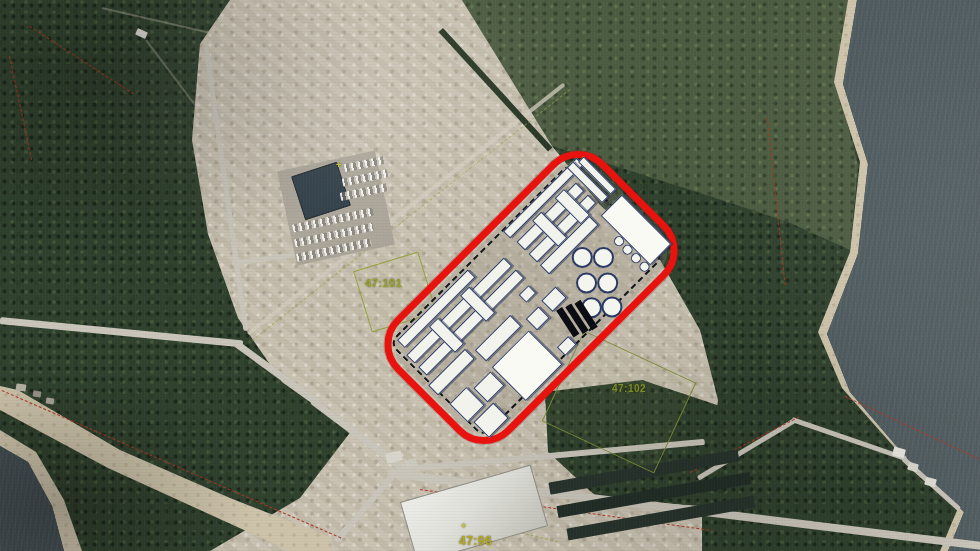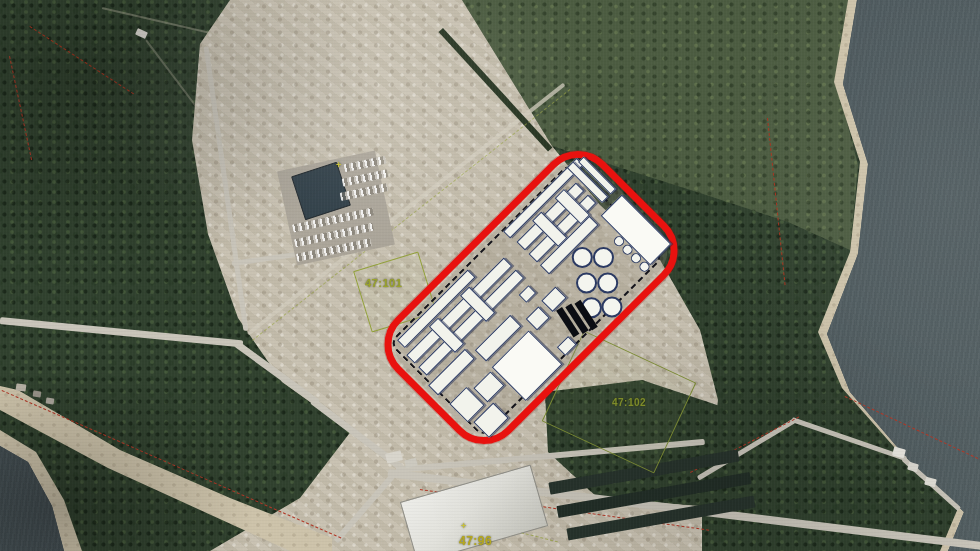--- a/index.html
+++ b/index.html
@@ -186,18 +186,18 @@
         <div class="tank small" style="left: 238px; top: 104px; width: 10px; height: 10px;"></div>
         <div class="tank small" style="left: 238px; top: 116px; width: 10px; height: 10px;"></div>
         <div class="tank small" style="left: 238px; top: 128px; width: 10px; height: 10px;"></div>
         <div class="bar" style="left: 146px; top: 102px; width: 7px; height: 32px;"></div>
         <div class="bar" style="left: 155px; top: 106px; width: 7px; height: 32px;"></div>
         <div class="bar" style="left: 164px; top: 110px; width: 7px; height: 32px;"></div>
       </div>
     </div>
   <div id="labels-layer" class="layer">
     <span class="plabel" style="left: 365px; top: 277px; color: rgb(154, 163, 45); font-size: 11px;">47:101</span>
-    <span class="plabel" style="left: 612px; top: 397px; color: rgb(126, 140, 42); font-size: 10px;">47:102</span>
+    <span class="plabel" style="left: 612px; top: 383px; color: rgb(126, 140, 42); font-size: 10px;">47:102</span>
     <span class="plabel" style="left: 459px; top: 534px; color: rgb(182, 168, 31); font-size: 12px;">47:96</span>
     <span class="plabel" style="left: 336px; top: 160px; color: rgb(201, 194, 58); font-size: 9px;">+</span>
     <span class="plabel" style="left: 461px; top: 521px; color: rgb(201, 194, 58); font-size: 9px;">+</span>
   </div>
 </div>
 
 </body></html>

